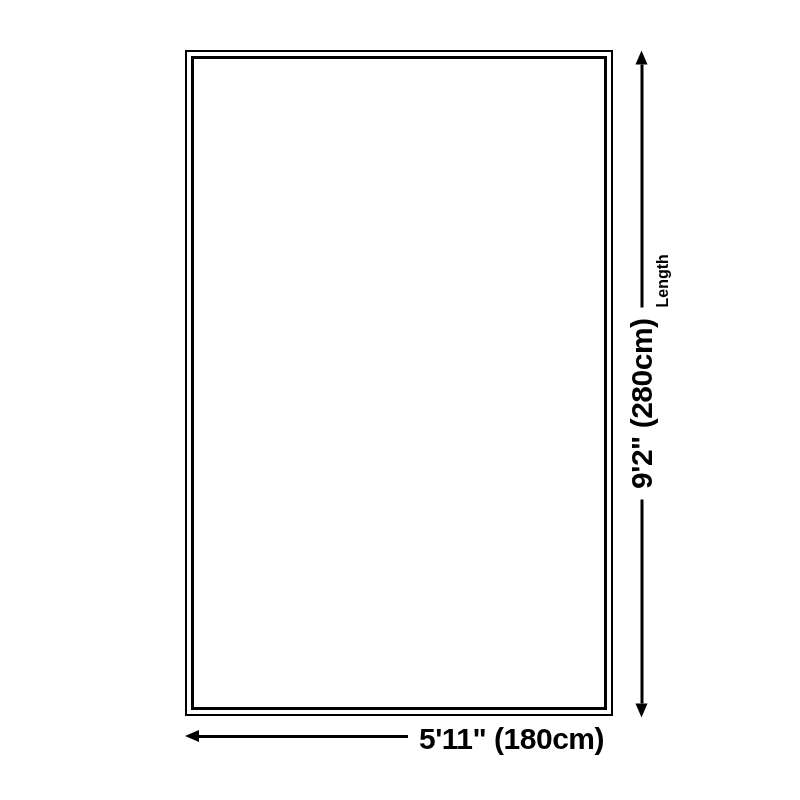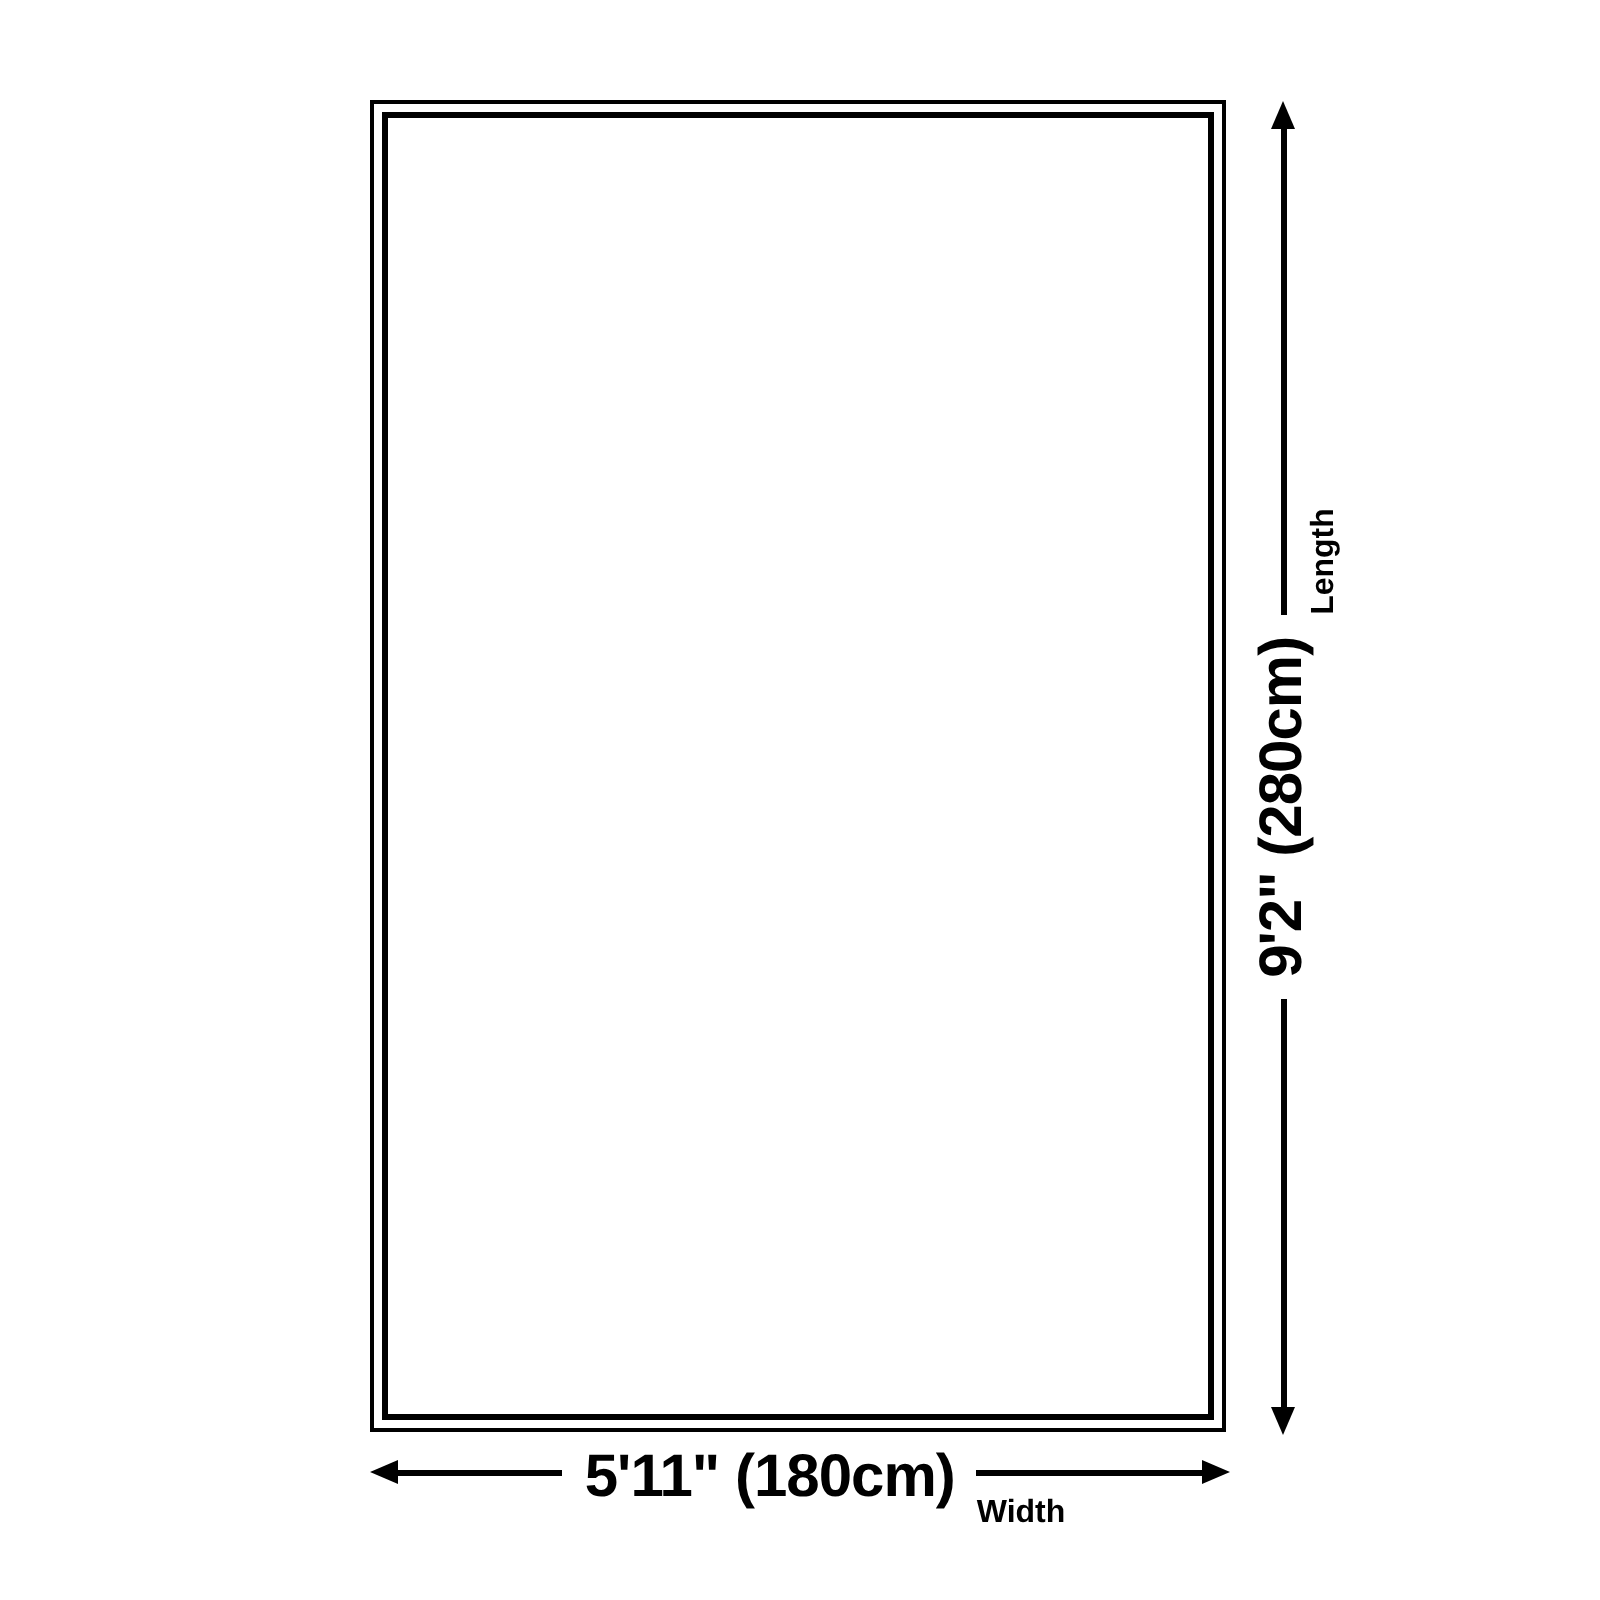--- a/index.html
+++ b/index.html
@@ -101,27 +101,20 @@
 <div class="stage">
 
   <div class="rug">
     <div class="rug-inner"></div>
   </div>
 
   <div class="dim dim-h">
     <span class="ah ah-left"></span>
     <span class="dline"></span>
     <span class="dval dval-h">5'11" (180cm)</span>
-    <span class="tail">
-      <span class="tail-line">
-        <span class="dline"></span>
-        <span class="ah ah-right"></span>
-      </span>
-      <span class="axis">Width</span>
-    </span>
   </div>
 
   <div class="dim dim-v">
     <span class="ah ah-left"></span>
     <span class="dline"></span>
     <span class="dval dval-v">9'2" (280cm)</span>
     <span class="tail">
       <span class="tail-line">
         <span class="dline"></span>
         <span class="ah ah-right"></span>

